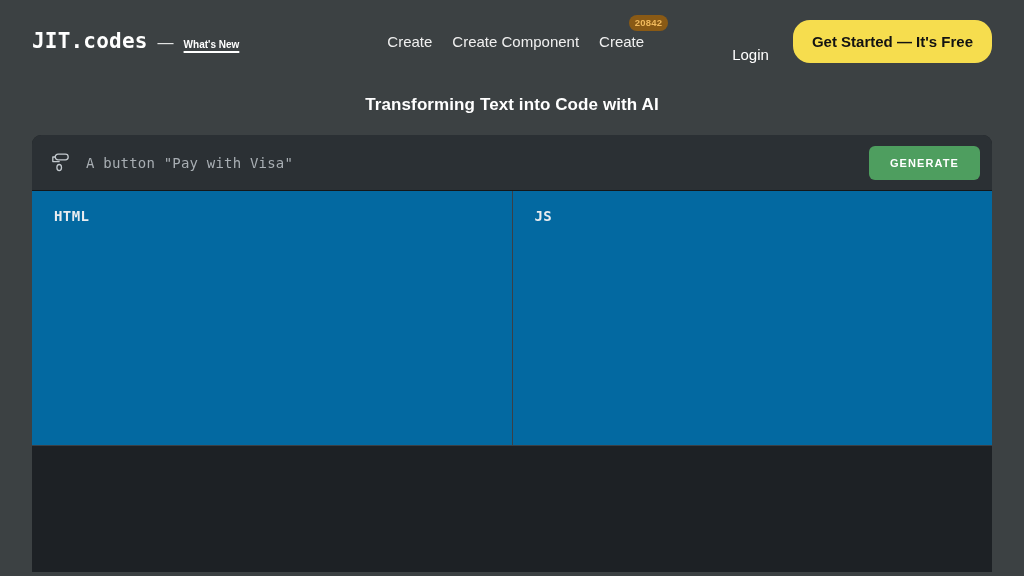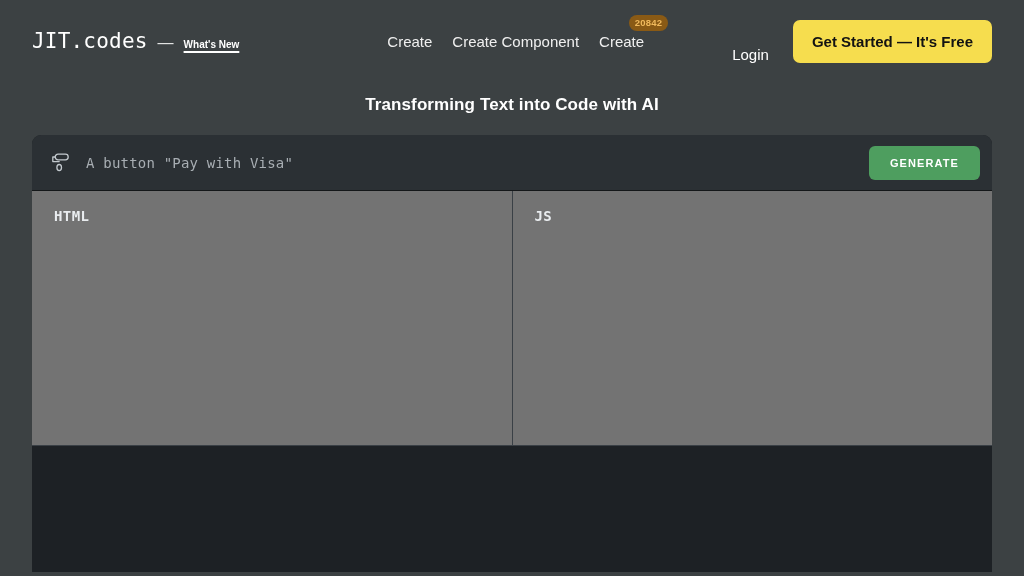--- a/index.html
+++ b/index.html
@@ -29,21 +29,21 @@
   .brand {
     display: flex;
     align-items: baseline;
     gap: 10px;
     flex: 0 0 auto;
   }
 
   .brand-logo {
     font-family: "DejaVu Sans Mono", "Liberation Mono", monospace;
     font-size: 21px;
-    font-weight: 400;
+    font-weight: 700;
     letter-spacing: 0.2px;
     color: #ffffff;
   }
 
   .brand-dash {
     font-size: 16px;
     color: #e8e8e8;
   }
 
   .brand-whatsnew {
@@ -96,21 +96,21 @@
   .login-link {
     font-size: 15px;
     color: #ffffff;
     cursor: pointer;
   }
 
   .cta-button {
     background: #f6dd4e;
     color: #121212;
     border: none;
-    border-radius: 7px;
+    border-radius: 17px;
     font-family: "Liberation Sans", sans-serif;
     font-size: 15px;
     font-weight: 700;
     padding: 13px 19px;
     cursor: pointer;
     white-space: nowrap;
   }
 
   
   .page-title {
@@ -180,21 +180,21 @@
     font-weight: 700;
     letter-spacing: 1.1px;
     padding: 11px 21px;
     cursor: pointer;
   }
 
   
   .editor-row {
     flex: 0 0 255px;
     display: flex;
-    background: #737373;
+    background: #0369a1;
     border-bottom: 1px solid #3a4046;
   }
 
   .editor-pane {
     flex: 1 1 0;
     padding: 17px 0 0 22px;
     position: relative;
   }
 
   .editor-pane + .editor-pane {

